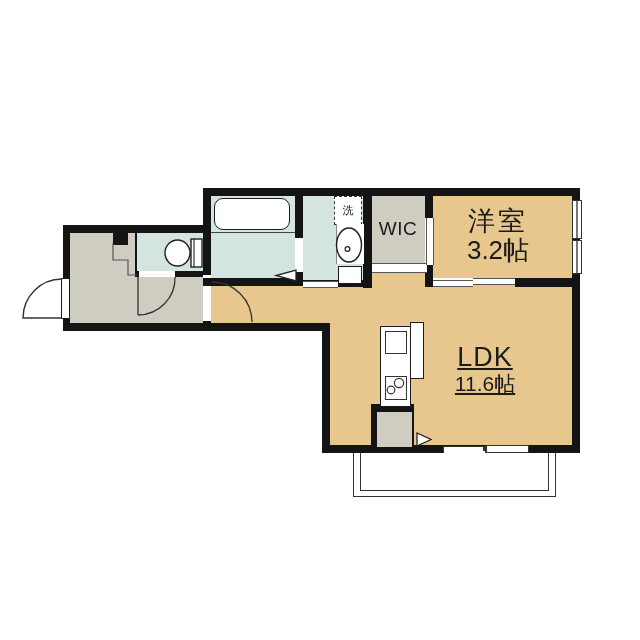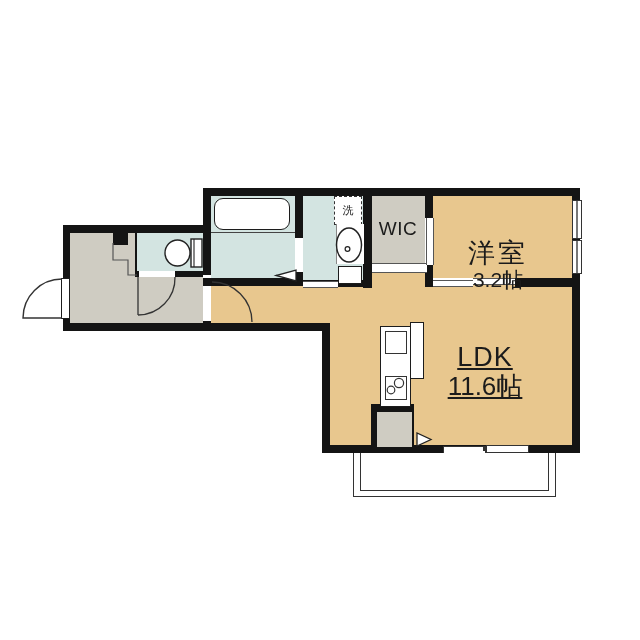--- a/index.html
+++ b/index.html
@@ -115,21 +115,21 @@
     <rect x="483" y="446" width="3" height="5" fill="#333"></rect>
   </svg>
 
   <div class="label" style="left:334px;top:196px;width:28px;height:29px;font-size:11px;line-height:29px;">
     <span>洗</span>
   </div>
   <div class="label" style="left:369px;top:218px;width:58px;font-size:19px;letter-spacing:0.5px;">
     <span>WIC</span>
   </div>
   <div class="label" style="left:433px;top:206px;width:130px;">
-    <div style="font-size:27px;letter-spacing:3px;margin-top:32px;">洋室</div>
-    <div style="font-size:21px;">3.2帖</div>
+    <div style="font-size:27px;letter-spacing:3px;">洋室</div>
+    <div style="font-size:26px;">3.2帖</div>
   </div>
   <div class="label" style="left:410px;top:342px;width:150px;text-decoration:underline;">
     <div style="font-size:27px;letter-spacing:1px;">LDK</div>
-    <div style="font-size:26px;">11.6帖</div>
+    <div style="font-size:21px;">11.6帖</div>
   </div>
 
 </div>
 
 </body></html>

